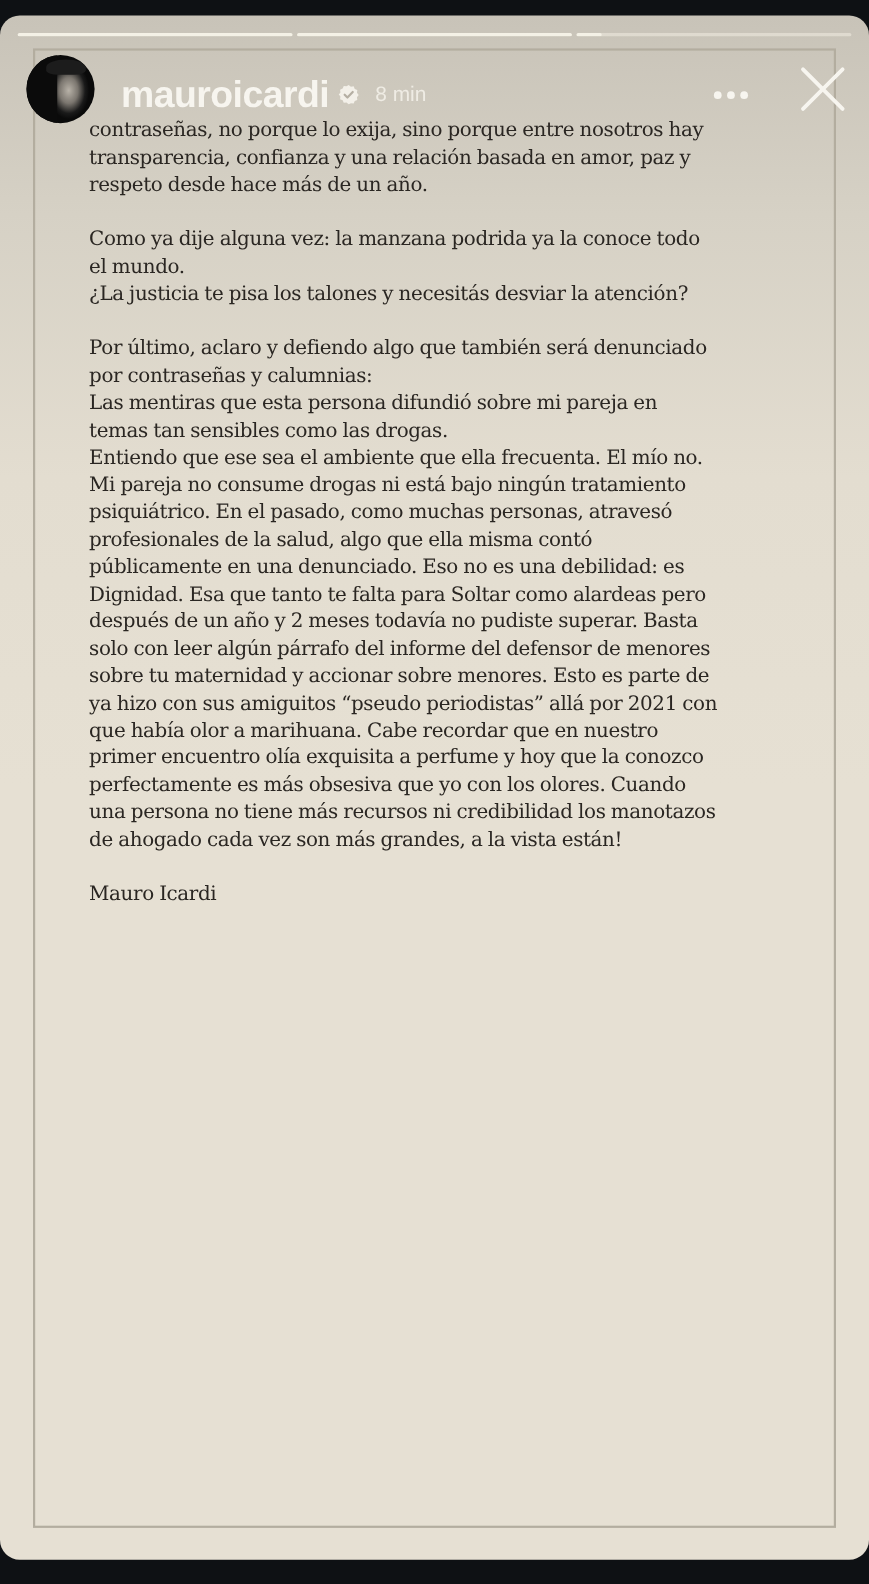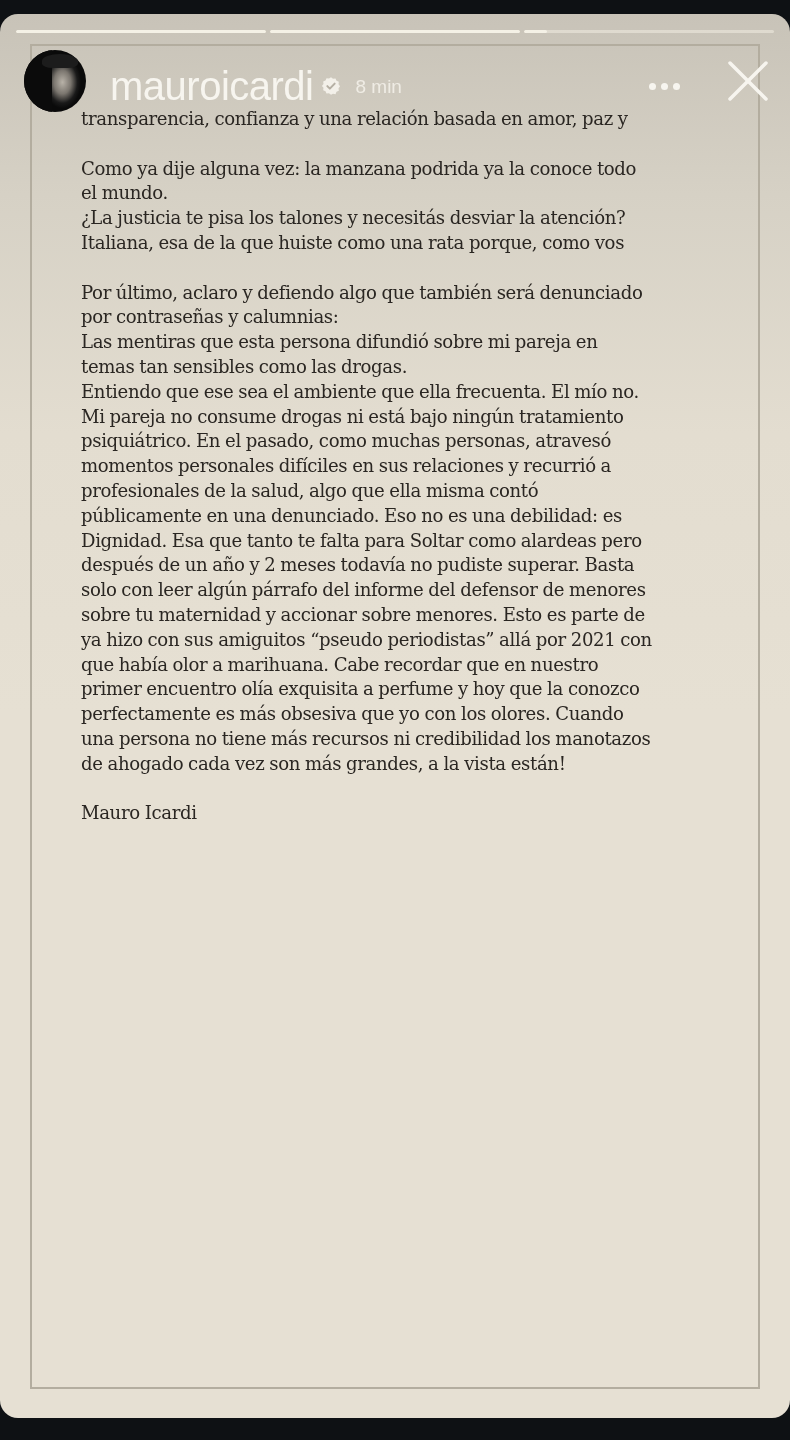--- a/index.html
+++ b/index.html
@@ -81,22 +81,22 @@
       content: "";
       position: absolute;
       left: 18px; top: 4px;
       width: 36px; height: 14px;
       border-radius: 50% 50% 30% 30%;
       background: #1c1c1c;
     }
     .username {
       margin-left: 24px;
       font-family: "Liberation Sans", sans-serif;
-      font-size: 40px;
-      font-weight: 400;
+      font-size: 34px;
+      font-weight: 700;
       color: #f7f5ef;
       letter-spacing: -0.5px;
       line-height: 1;
       margin-top: 10px;
     }
     .verified {
       display: inline-block;
       width: 20px;
       height: 20px;
       margin-left: 8px;
@@ -163,37 +163,37 @@
       </div>
     <div class="progress-seg">
         <div class="progress-fill" style="width:9%"></div>
       </div>
   </div>
 
   <div class="frame"></div>
 
   <div class="text-body">
     <div class="para">
+      <span class="line">contraseñas, no porque lo exija, sino porque entre nosotros hay</span>
       <span class="line">transparencia, confianza y una relación basada en amor, paz y</span>
+      <span class="line">respeto desde hace más de un año.</span>
     </div>
     <div class="para">
       <span class="line">Como ya dije alguna vez: la manzana podrida ya la conoce todo</span>
       <span class="line">el mundo.</span>
       <span class="line">¿La justicia te pisa los talones y necesitás desviar la atención?</span>
-      <span class="line">Italiana, esa de la que huiste como una rata porque, como vos</span>
     </div>
     <div class="para">
       <span class="line">Por último, aclaro y defiendo algo que también será denunciado</span>
       <span class="line">por contraseñas y calumnias:</span>
       <span class="line">Las mentiras que esta persona difundió sobre mi pareja en</span>
       <span class="line">temas tan sensibles como las drogas.</span>
       <span class="line">Entiendo que ese sea el ambiente que ella frecuenta. El mío no.</span>
       <span class="line">Mi pareja no consume drogas ni está bajo ningún tratamiento</span>
       <span class="line">psiquiátrico. En el pasado, como muchas personas, atravesó</span>
-      <span class="line">momentos personales difíciles en sus relaciones y recurrió a</span>
       <span class="line">profesionales de la salud, algo que ella misma contó</span>
       <span class="line">públicamente en una denunciado. Eso no es una debilidad: es</span>
       <span class="line">Dignidad. Esa que tanto te falta para Soltar como alardeas pero</span>
       <span class="line">después de un año y 2 meses todavía no pudiste superar. Basta</span>
       <span class="line">solo con leer algún párrafo del informe del defensor de menores</span>
       <span class="line">sobre tu maternidad y accionar sobre menores. Esto es parte de</span>
       <span class="line">ya hizo con sus amiguitos “pseudo periodistas” allá por 2021 con</span>
       <span class="line">que había olor a marihuana. Cabe recordar que en nuestro</span>
       <span class="line">primer encuentro olía exquisita a perfume y hoy que la conozco</span>
       <span class="line">perfectamente es más obsesiva que yo con los olores. Cuando</span>

